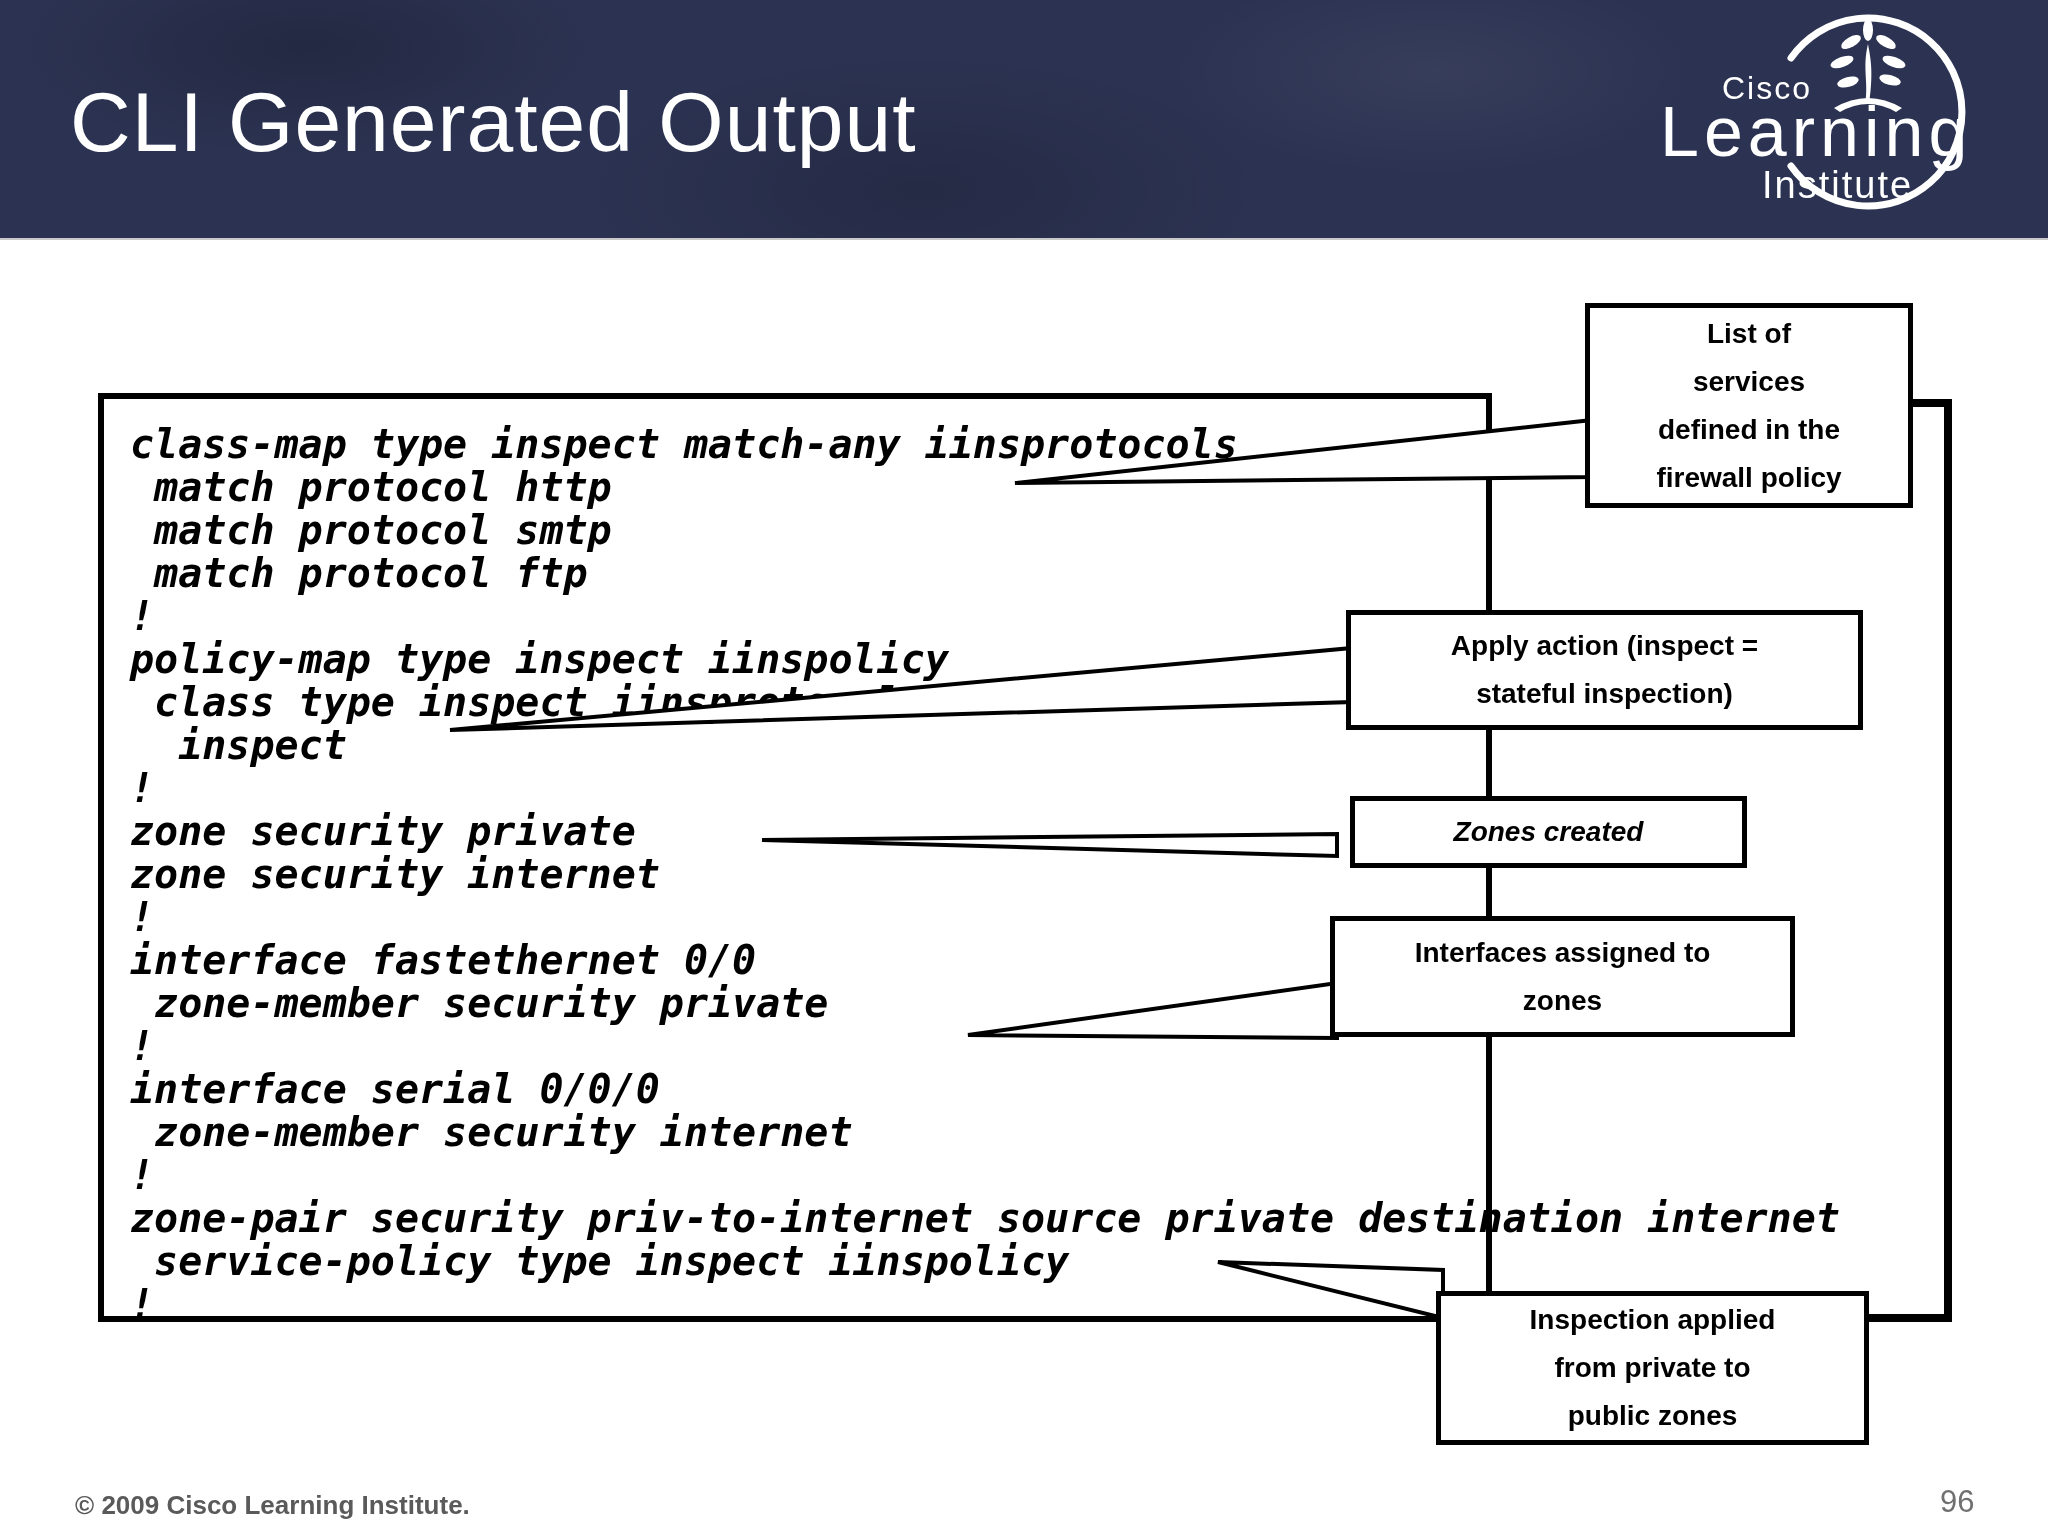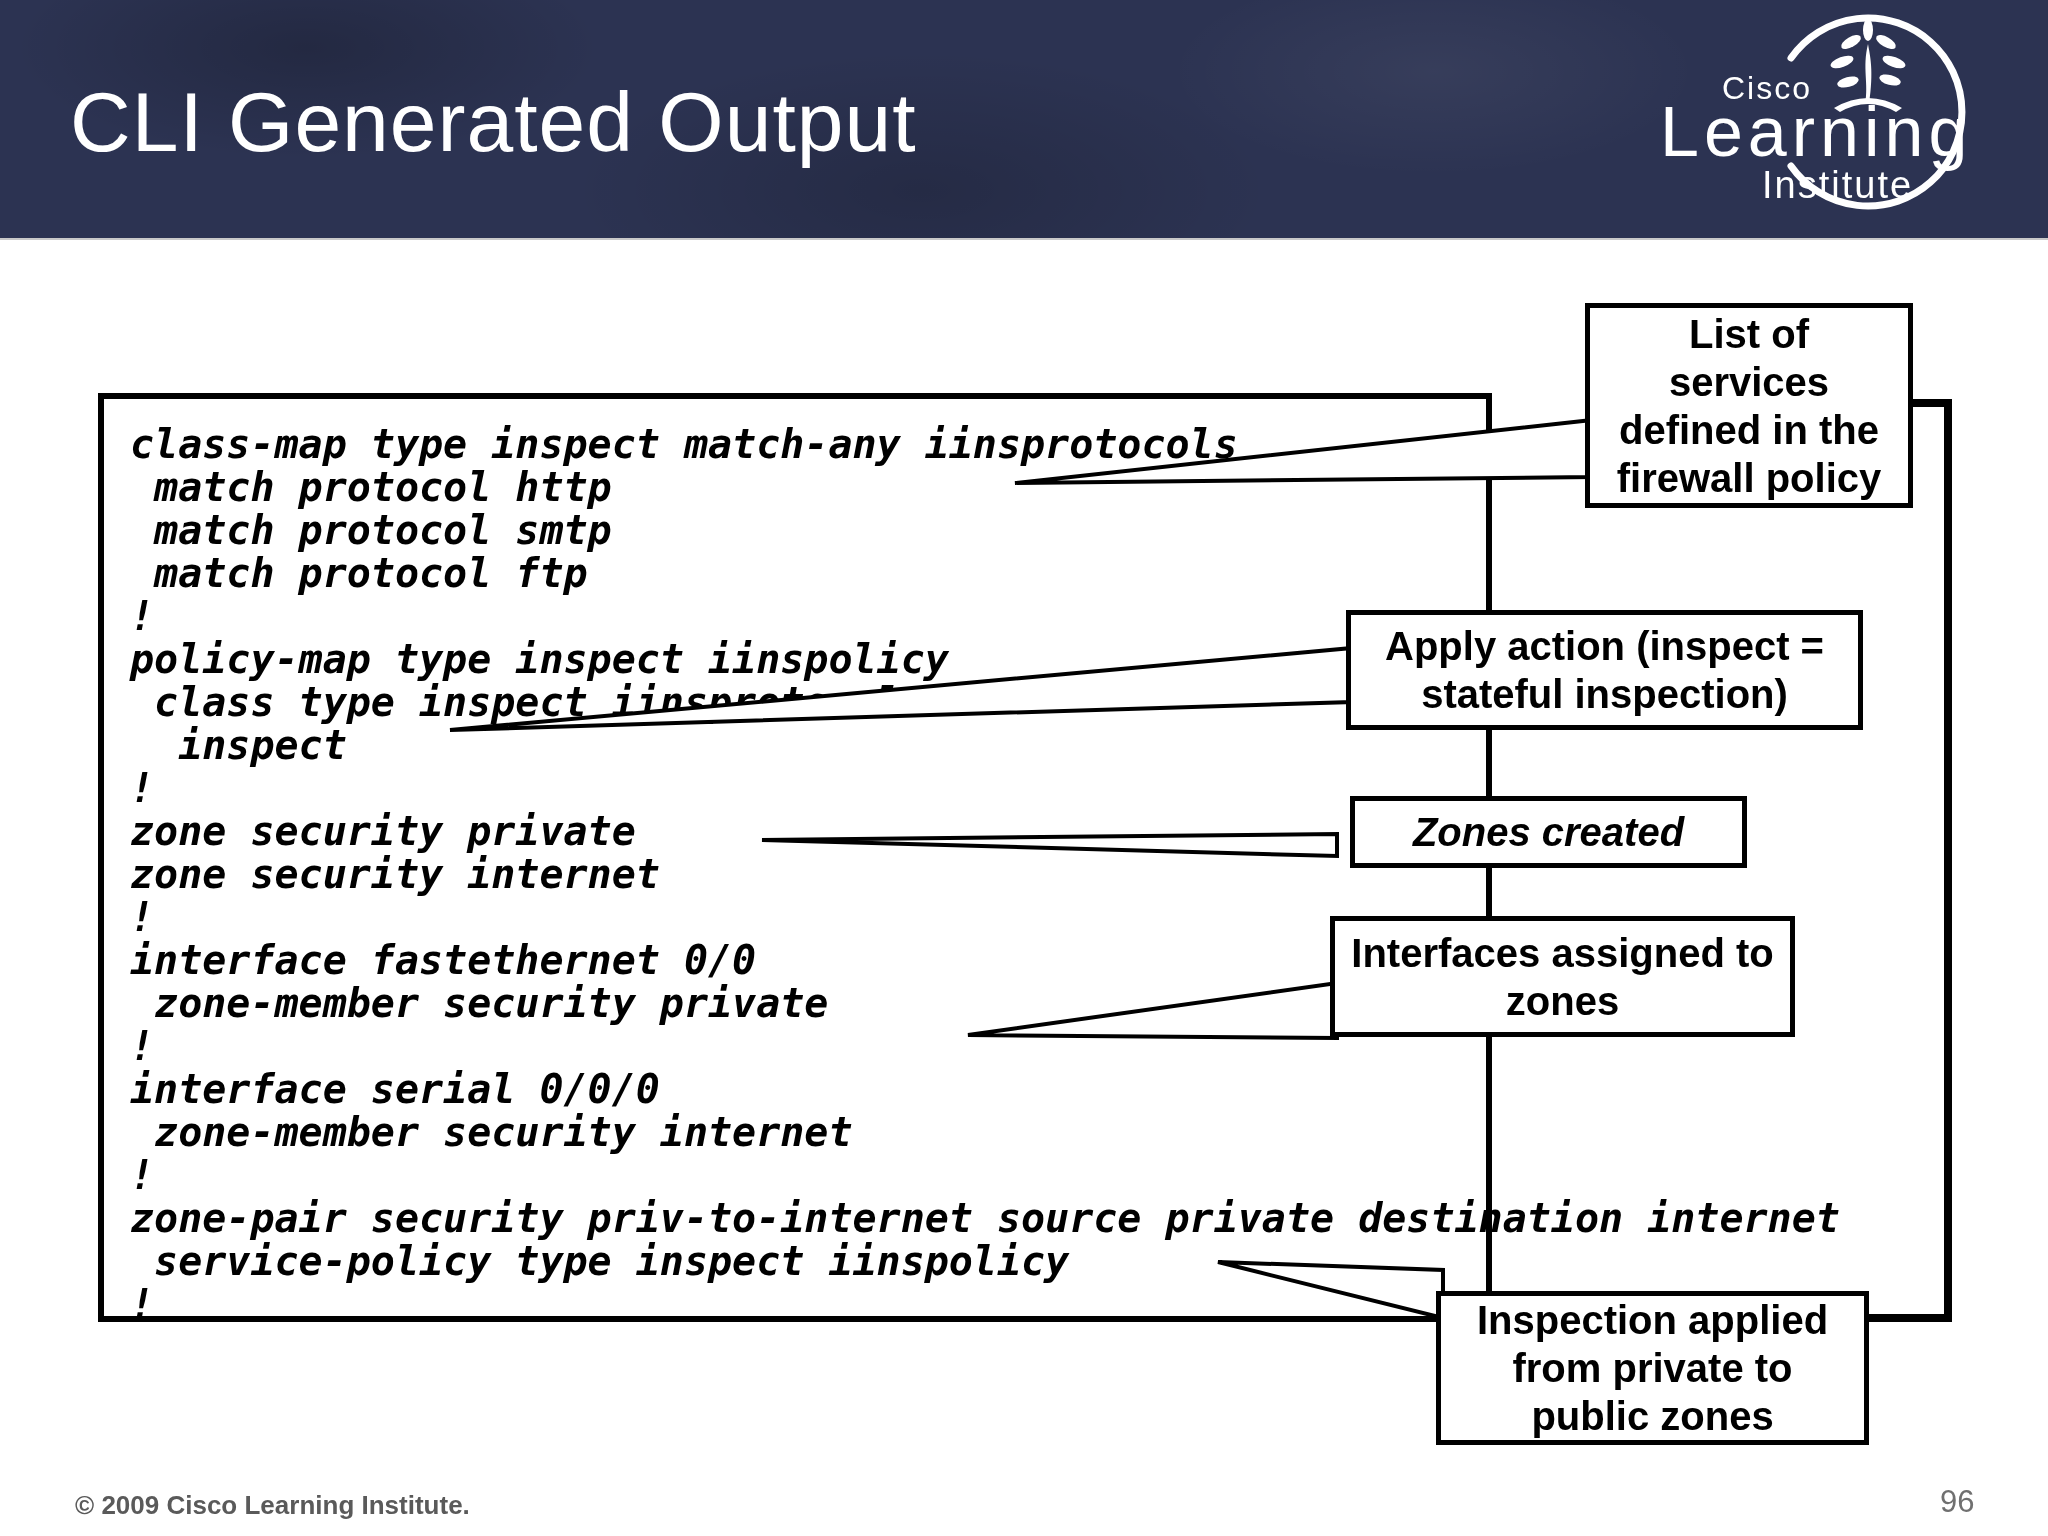--- a/index.html
+++ b/index.html
@@ -29,21 +29,21 @@
            border:6px solid #000;background:transparent;}
   .codebox pre{margin:12px;padding:12px 0 0 14px;font-family:"DejaVu Sans Mono","Liberation Mono",monospace;
                font-weight:bold;font-size:40px;line-height:43px;color:#000;white-space:pre;font-style:italic;}
 
   
   .overlay{position:absolute;left:0;top:0;width:2048px;height:1536px;pointer-events:none;}
 
   
   .callout{position:absolute;background:#ffffff;border:5px solid #000;color:#000;
            font-weight:bold;text-align:center;display:flex;align-items:center;justify-content:center;
-           white-space:pre-line;line-height:48px;font-size:40px;}
+           white-space:pre-line;line-height:48px;font-size:28px;}
   .b1{left:1585px;top:303px;width:318px;height:195px;}
   .b2{left:1346px;top:610px;width:507px;height:110px;}
   .b3{left:1350px;top:796px;width:387px;height:62px;font-style:italic;}
   .b4{left:1330px;top:916px;width:455px;height:111px;}
   .b5{left:1436px;top:1243px;width:423px;height:144px;margin-top:48px;}
 
   
   .copyright{position:absolute;left:75px;top:1490px;font-size:26px;font-weight:bold;color:#5a5a5a;}
   .website{position:absolute;left:920px;top:1536px;font-size:33px;font-weight:bold;color:#8f8f8f;
            letter-spacing:9px;font-family:"DejaVu Sans Mono","Liberation Mono",monospace;}

